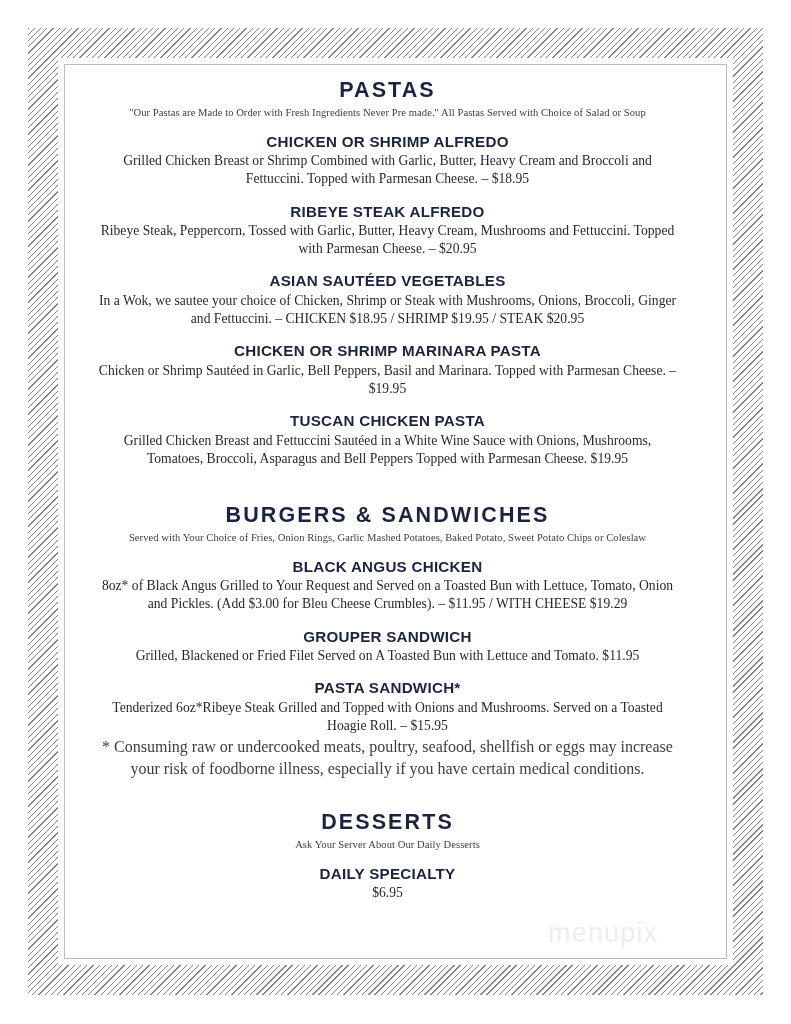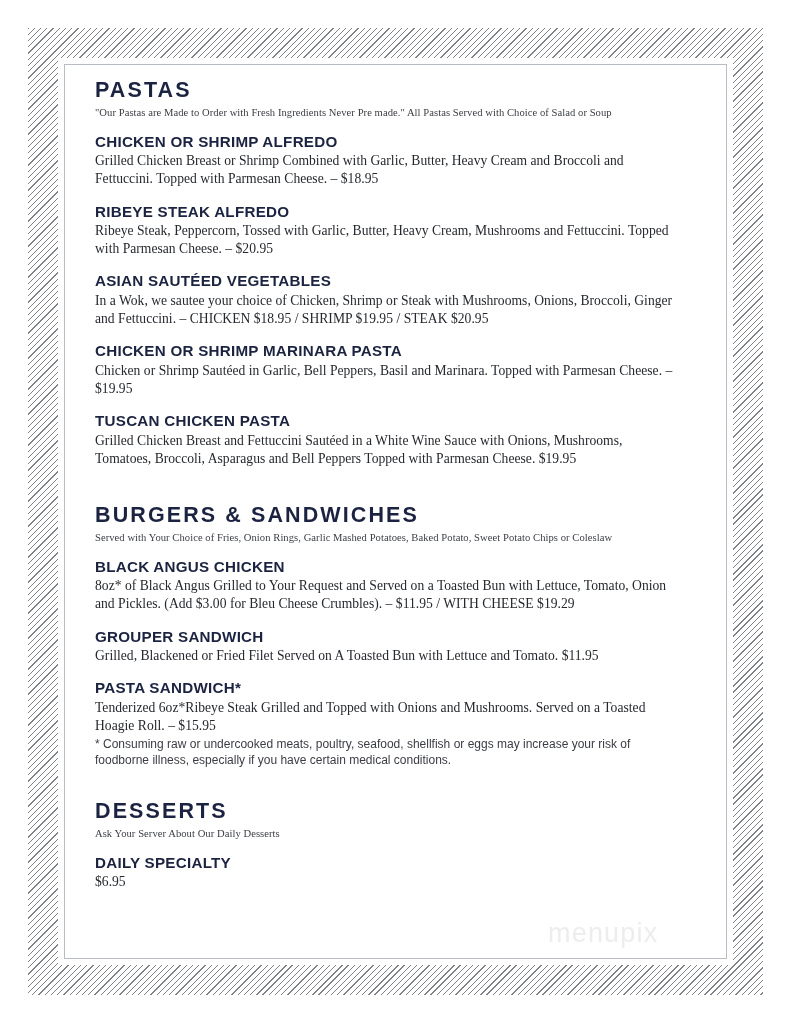--- a/index.html
+++ b/index.html
@@ -66,20 +66,21 @@
     border: 1px solid #b9bcc2;
     background: #ffffff;
   }
 
   
   .content {
     position: absolute;
     left: 95px;
     top: 78px;
     width: 585px;
+    text-align: center;
   }
 
   .section { margin-bottom: 4px; }
 
   .section-title {
     font-family: "Liberation Sans", sans-serif;
     font-weight: bold;
     font-size: 21.5px;
     letter-spacing: 2.1px;
     color: #1b2340;
@@ -108,22 +109,22 @@
   .item-desc {
     font-family: "Liberation Serif", serif;
     font-size: 13.6px;
     color: #25282e;
     margin: 0;
     line-height: 1.34;
     letter-spacing: 0.02px;
   }
 
   .footnote {
-    font-family: Liberation Sans, sans-serif;
-    font-size: 12px;
+    font-family: Liberation Serif, serif;
+    font-size: 16px;
     color: #3a3d44;
     line-height: 1.34;
     margin: 1px 0 0 0;
   }
 
   .gap-lg { height: 22px; }
   .gap-md { height: 18px; }
 
   
   .watermark {

